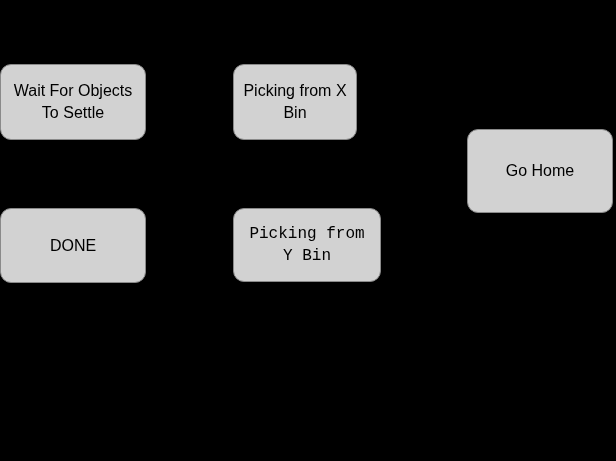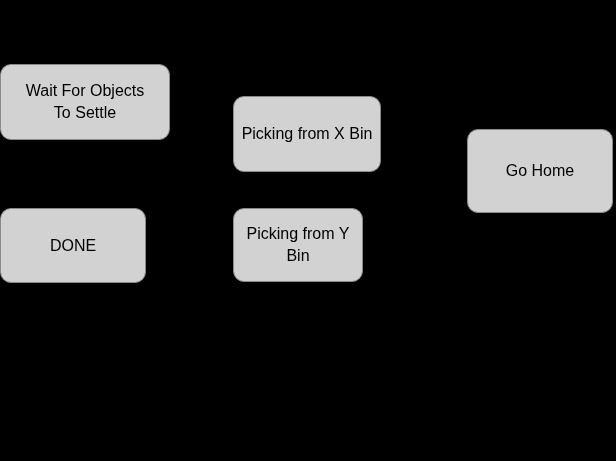--- a/index.html
+++ b/index.html
@@ -37,34 +37,34 @@
     text-align: center;
     white-space: pre-line;
     padding: 0 6px;
   }
 </style>
 </head>
 <body>
 
 <div class="canvas">
 
-  <div class="state-node" style="left: 0px; top: 64px; width: 170px; height: 76px;">
+  <div class="state-node" style="left: 0px; top: 64px; width: 146px; height: 76px;">
     <span class="node-label">Wait For Objects
 To Settle</span>
   </div>
 
-  <div class="state-node" style="left: 233px; top: 64px; width: 148px; height: 76px; margin-top: 32px;">
+  <div class="state-node" style="left: 233px; top: 64px; width: 124px; height: 76px;">
     <span class="node-label">Picking from X Bin</span>
   </div>
 
   <div class="state-node" style="left: 467px; top: 129px; width: 146px; height: 84px;">
     <span class="node-label">Go Home</span>
   </div>
 
   <div class="state-node" style="left: 0px; top: 208px; width: 146px; height: 75px;">
     <span class="node-label">DONE</span>
   </div>
 
-  <div class="state-node" style="left: 233px; top: 208px; width: 130px; height: 74px;">
+  <div class="state-node" style="left: 233px; top: 208px; width: 148px; height: 74px; font-family: Liberation Mono, monospace;">
     <span class="node-label">Picking from Y Bin</span>
   </div>
 
 </div>
 
 </body></html>

